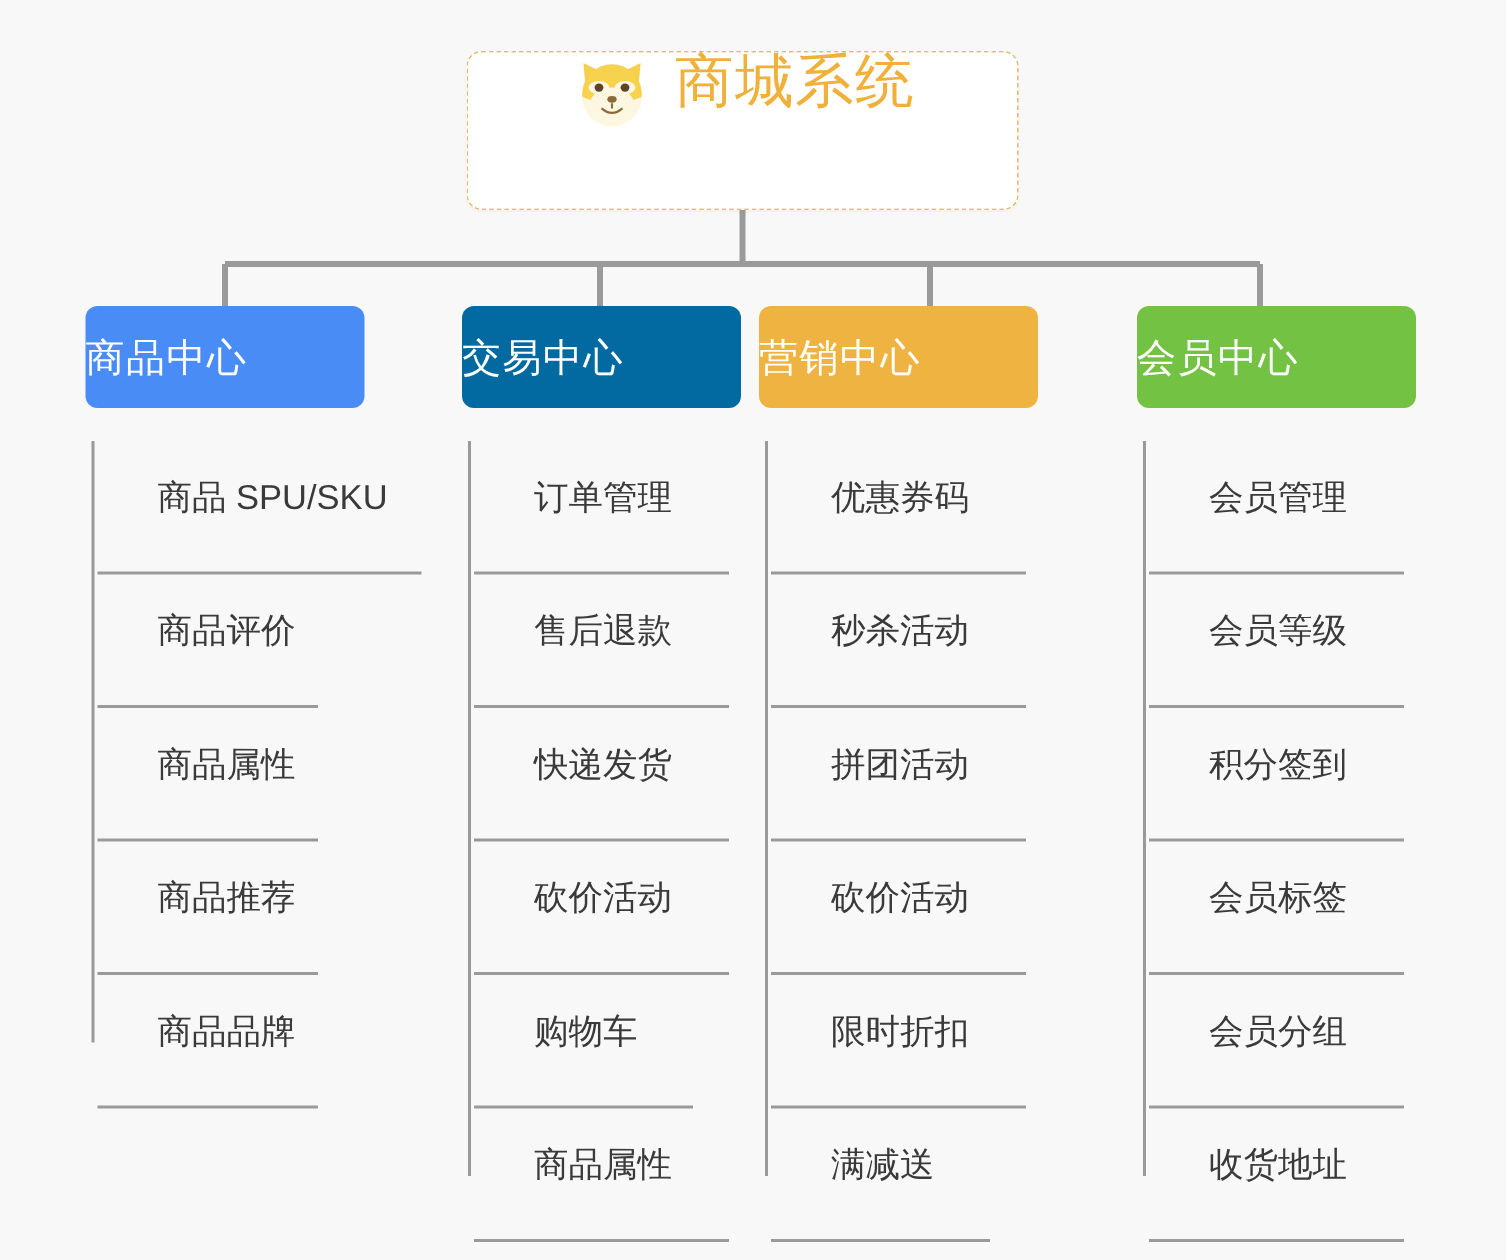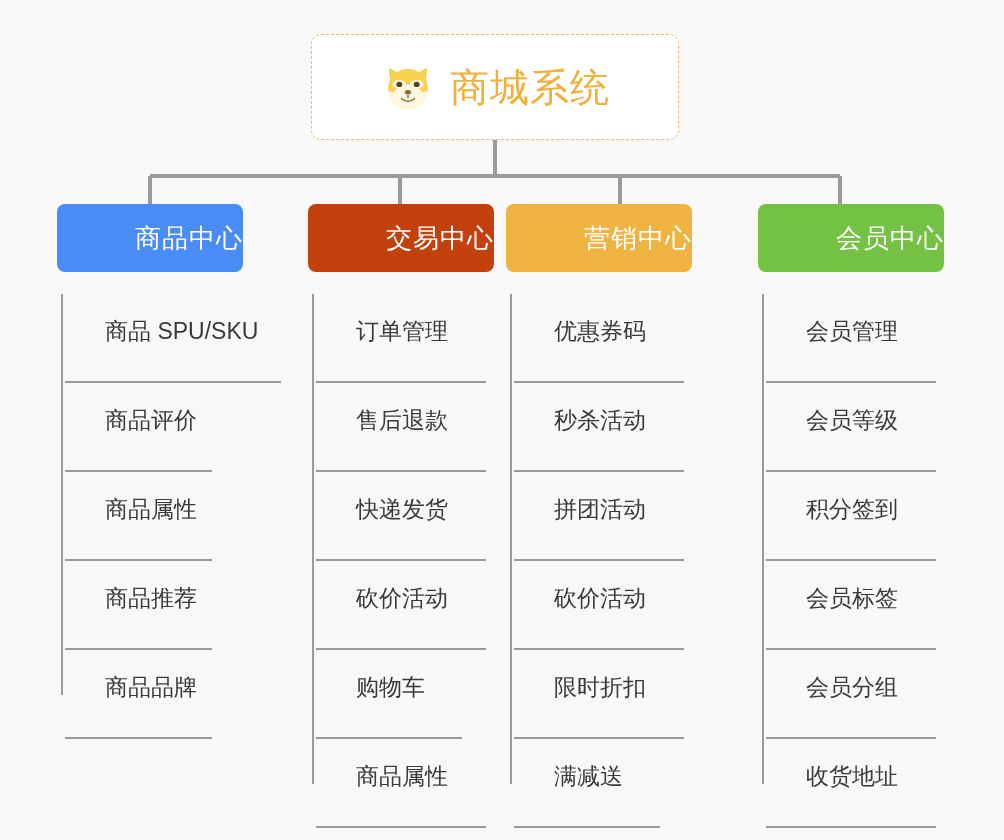--- a/index.html
+++ b/index.html
@@ -33,21 +33,21 @@
   .root-node {
     position: absolute;
     left: 311px;
     top: 34px;
     width: 368px;
     height: 106px;
     background: #ffffff;
     border: 1px dashed #e8bb6a;
     border-radius: 10px;
     display: flex;
-    align-items: center;
+    align-items: flex-start;
     justify-content: center;
     gap: 14px;
     box-shadow: 0 1px 2px rgba(0,0,0,0.03);
   }
 
   .root-emoji {
     width: 56px;
     height: 52px;
     flex: 0 0 auto;
     display: block;
@@ -72,21 +72,21 @@
   .col-1 { left: 308px; }
   .col-2 { left: 506px; }
   .col-3 { left: 758px; }
 
   .cat-header {
     width: 186px;
     height: 68px;
     border-radius: 8px;
     display: flex;
     align-items: center;
-    justify-content: flex-end;
+    justify-content: flex-start;
     color: #ffffff;
     font-size: 26px;
     letter-spacing: 1px;
     white-space: nowrap;
   }
 
   
   .leaf-list {
     position: relative;
     margin-top: 22px;
@@ -200,21 +200,21 @@
       <li class="leaf-item narrow">
         <span class="leaf-label">商品推荐</span>
       </li>
       <li class="leaf-item narrow">
         <span class="leaf-label">商品品牌</span>
       </li>
     </ul>
   </div>
 
   <div class="column col-1">
-    <div class="cat-header" style="background:#c2410c">
+    <div class="cat-header" style="background:#0369a1">
       <span>交易中心</span>
     </div>
     <ul class="leaf-list">
       <li class="leaf-item">
         <span class="leaf-label">订单管理</span>
       </li>
       <li class="leaf-item">
         <span class="leaf-label">售后退款</span>
       </li>
       <li class="leaf-item">

